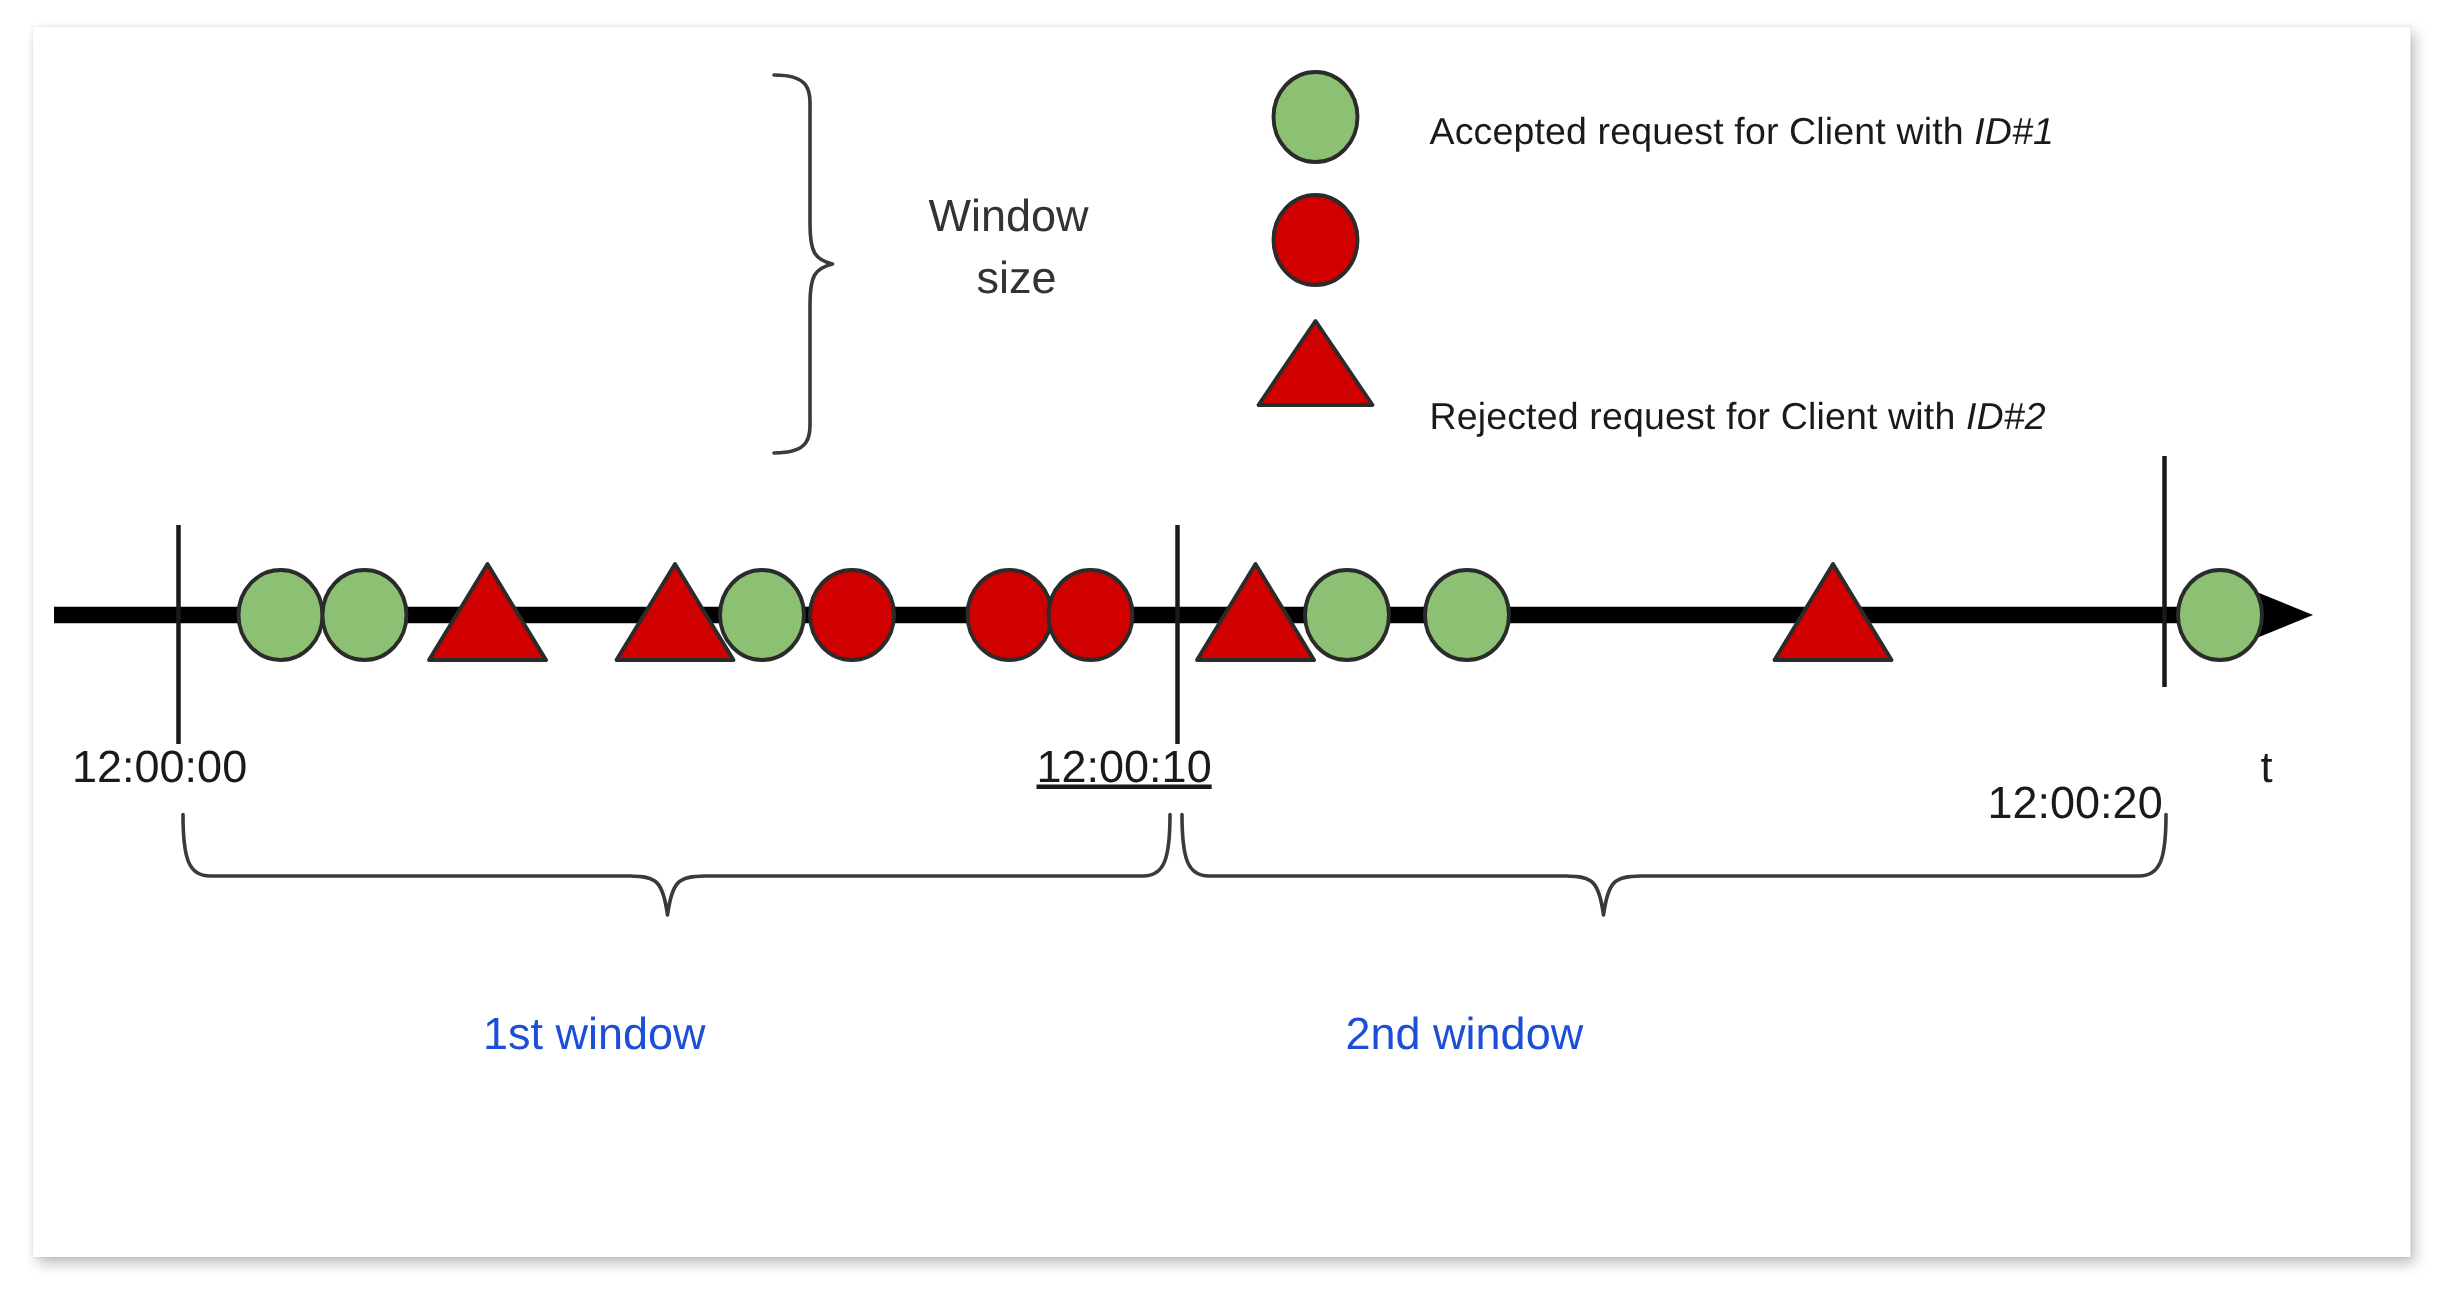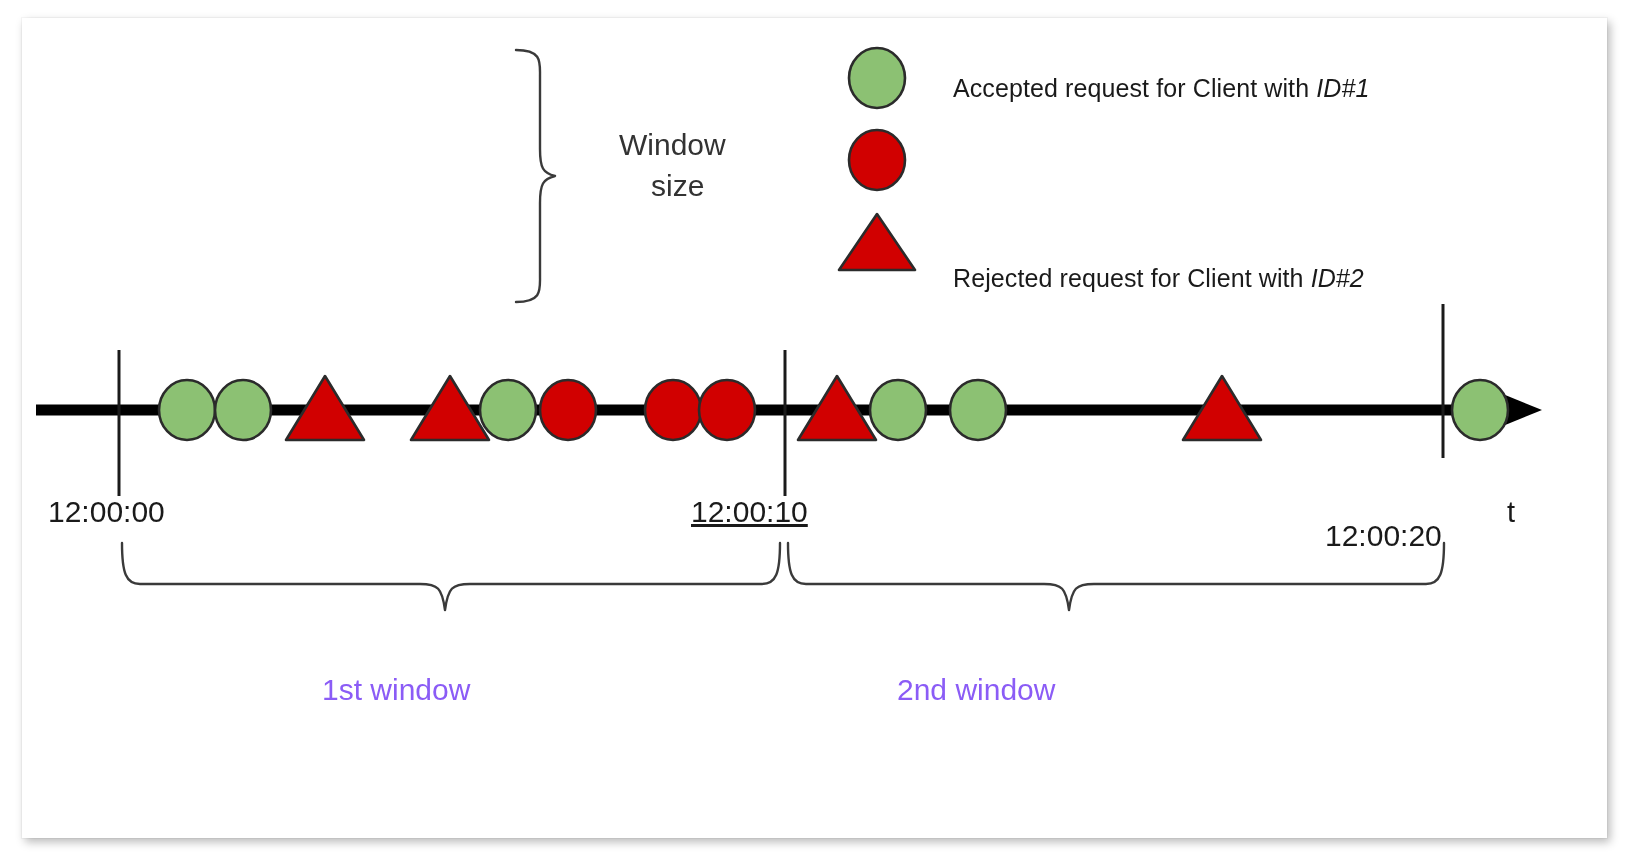--- a/index.html
+++ b/index.html
@@ -55,21 +55,21 @@
   .tick-label {
     font-size: 30px;
     color: #1a1a1a;
   }
   .axis-label {
     font-size: 29px;
     color: #1a1a1a;
   }
   .window-label {
     font-size: 30px;
-    color: #8b5cf6;
+    color: #1d4ed8;
   }
 </style>
 </head>
 <body>
 
 <div id="canvas">
   <div class="card">
 
     <svg class="diagram-svg" width="1585" height="820" viewBox="0 0 1585 820">
 

